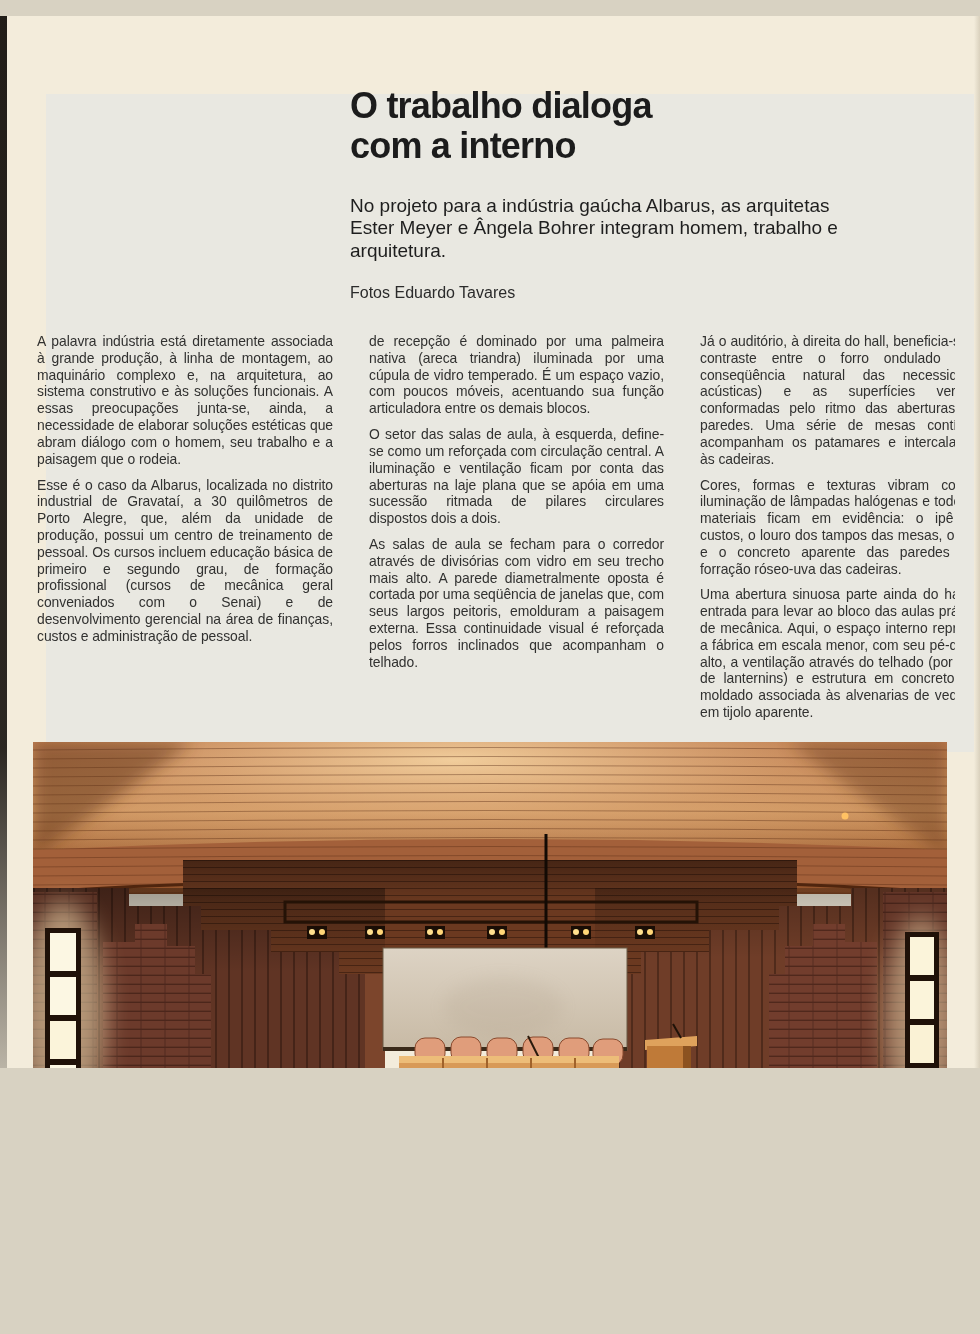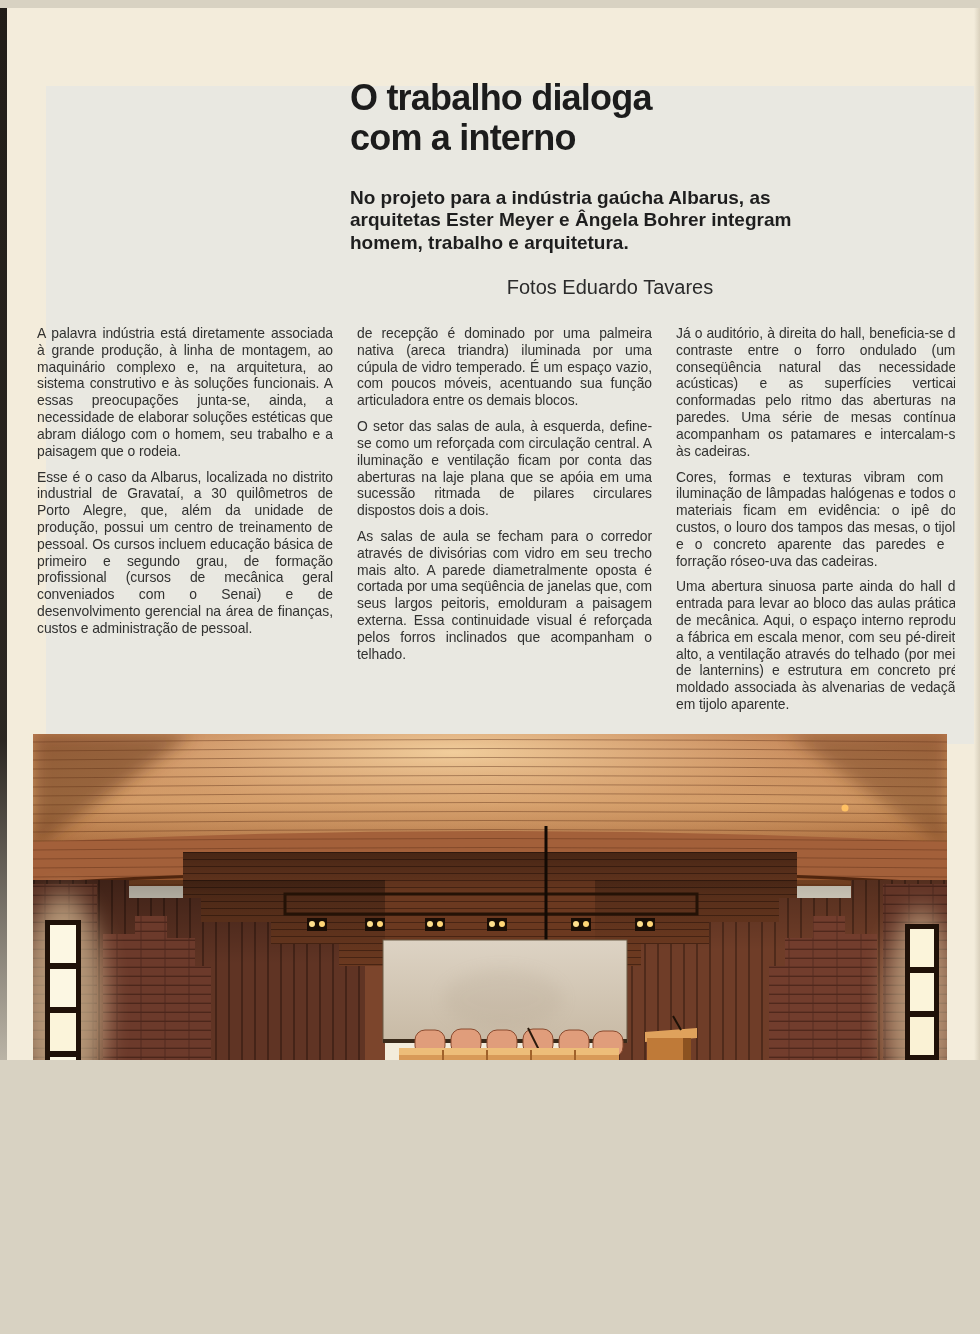--- a/index.html
+++ b/index.html
@@ -1,41 +1,41 @@
 <!DOCTYPE html>
 <html><head>
 <meta charset="utf-8">
 <style>
   html,body{margin:0;padding:0;background:#d8d2c2;}
   .page{
-    position:relative;width:980px;height:1052px;margin:8px auto;
+    position:relative;width:980px;height:1052px;margin:16px auto;
     background:#f3ecdb;overflow:hidden;
     font-family:"Liberation Sans", sans-serif;
   }
   .scan-edge-left{
     position:absolute;left:0;top:0;width:7px;height:1180px;
     background:linear-gradient(to bottom, rgba(16,12,8,.92) 0%, rgba(16,12,8,.88) 62%, rgba(16,12,8,0) 100%);
   }
   .scan-edge-right{
     position:absolute;right:0;top:0;width:6px;height:100%;
     background:linear-gradient(to left, rgba(150,138,112,.28), rgba(150,138,112,0));
   }
   .panel{
     position:absolute;left:46px;top:78px;width:928px;height:658px;
     background:#e9e8e1;
   }
   .header{position:absolute;left:350px;top:70px;width:520px;}
   .title{margin:0;font-size:36px;font-weight:bold;line-height:1.12;
     letter-spacing:-0.8px;color:#1c1c1c;}
   .title .tline{display:block;}
-  .standfirst{margin:28px 0 0 0;width:492px;font-size:19px;line-height:1.2;color:#1e1e1e;font-weight:bold;}
-  .credit{margin:21px 0 0 0;font-size:20px;color:#2b2b2b;text-align:center;}
+  .standfirst{margin:28px 0 0 0;width:492px;font-size:19px;line-height:1.2;color:#1e1e1e;}
+  .credit{margin:21px 0 0 0;font-size:16px;color:#2b2b2b;}
   .columns{
     position:absolute;left:37px;top:317px;width:918px;height:406px;overflow:hidden;
-    display:grid;grid-template-columns:296px 295px 287px;column-gap:24px;
+    display:grid;grid-template-columns:296px 295px 287px;column-gap:36px;
     font-size:13.9px;line-height:1.21;letter-spacing:-0.05px;
     text-align:justify;color:#313130;
   }
   .columns p{margin:0 0 9px 0;}
   .photo{position:absolute;left:33px;top:726px;width:914px;height:576px;margin:0;}
   .photo svg{display:block;width:100%;height:100%;}
   .page-number{position:absolute;left:36px;top:1302px;font-size:16px;color:#4d7c0f;}
 </style>
 </head>
 <body>

